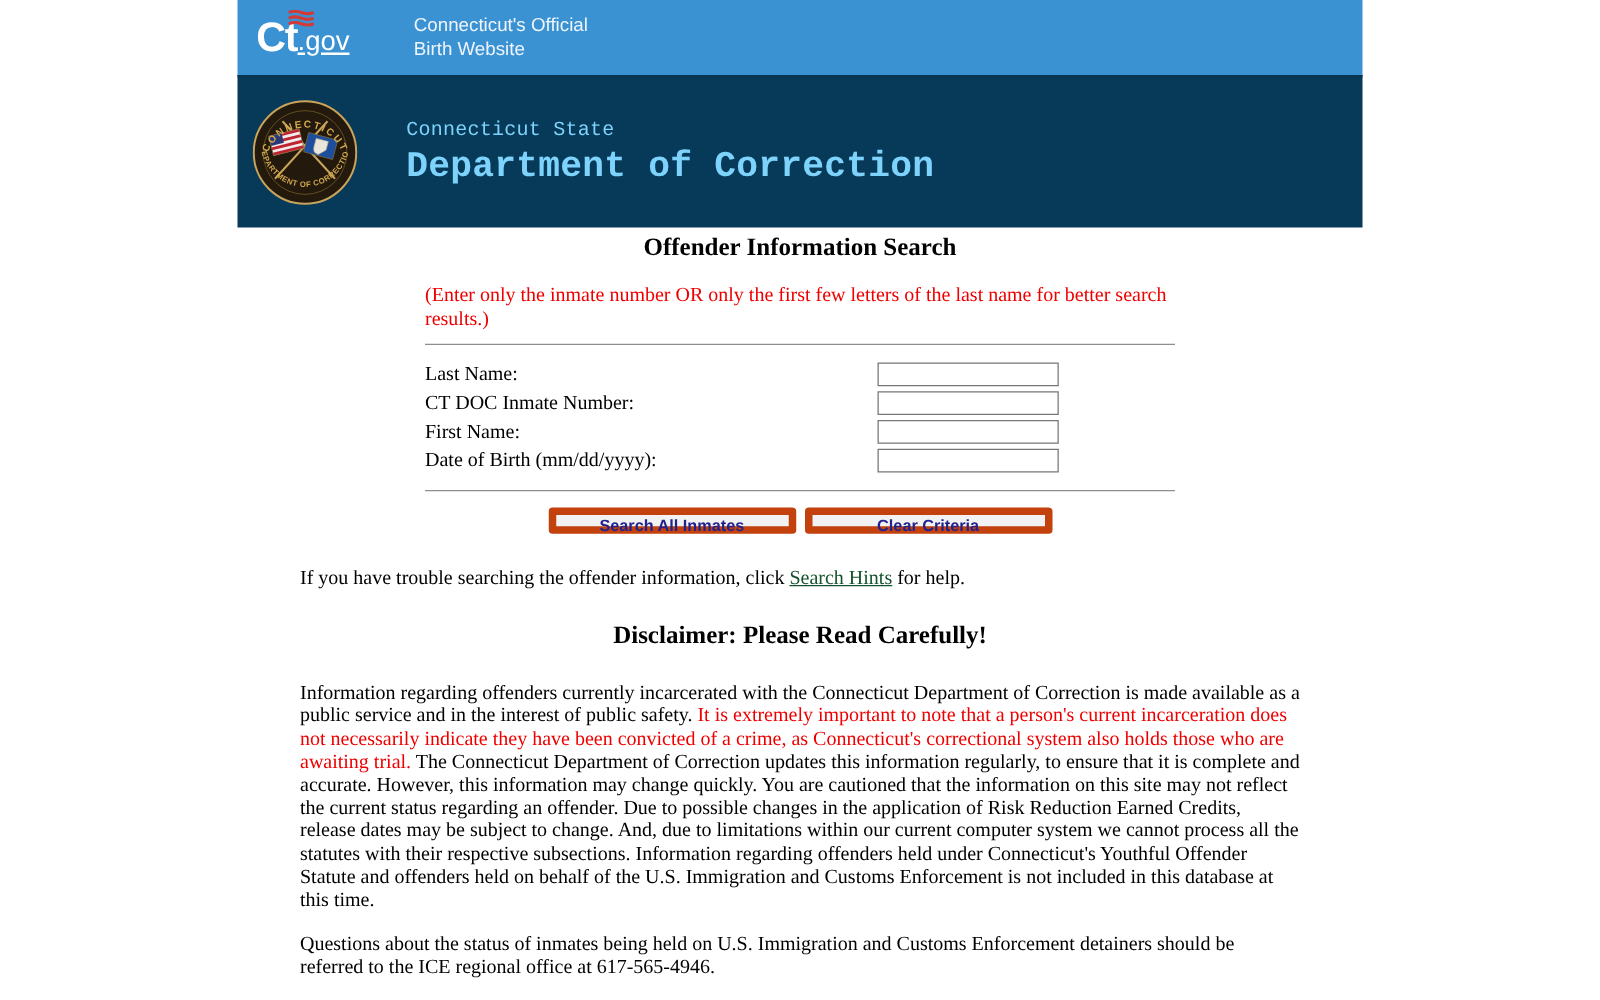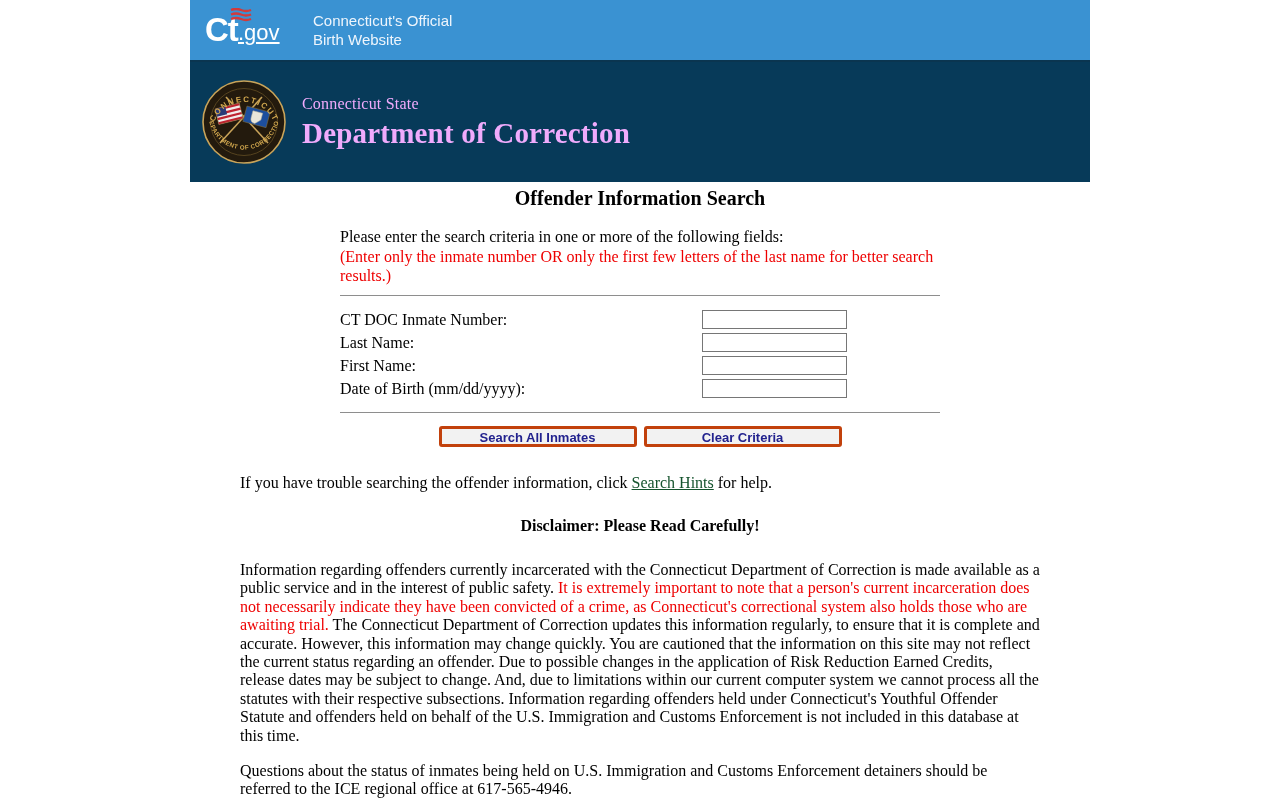--- a/index.html
+++ b/index.html
@@ -7,21 +7,21 @@
   body {
     width: 1280px; height: 800px; margin: 0 auto;
     font-family: "Liberation Serif", serif;
     color: #000;
   }
   .page-column { width: 900px; margin: 0 auto; }
 
   
   .topbar {
     height: 60px; background: #3a92d2;
-    display: flex; align-items: center; padding-left: 15px;
+    display: flex; align-items: center; padding-left: 15px; gap: 18px;
   }
   .logo { position: relative; width: 92px; height: 44px; color: #fff; }
   .logo-ct {
     font-family: "Liberation Sans", sans-serif;
     font-weight: bold; font-size: 33px; letter-spacing: -1px;
     position: absolute; left: 0; top: 3px;
   }
   .logo-gov {
     font-family: "Liberation Sans", sans-serif;
     font-weight: normal; font-size: 22px;
@@ -33,21 +33,21 @@
     font-family: "Liberation Sans", sans-serif;
     font-size: 15px; line-height: 19px;
   }
 
   
   .banner {
     height: 122px; background: #073a59; border-top: 2px solid #0a3550;
     display: flex; align-items: center; padding-left: 12px;
   }
   .seal { width: 84px; height: 84px; flex: none; }
-  .banner-text { margin-left: 16px; color: #f0abfc; font-family: Liberation Serif, serif; }
+  .banner-text { margin-left: 39px; color: #7dd3fc; font-family: Liberation Mono, monospace; }
   .banner-super { font-size: 16px; font-weight: normal; margin-bottom: 4px; letter-spacing: .2px; }
   .banner-title { font-size: 29px; font-weight: bold; letter-spacing: .2px; }
 
   
   .main { padding: 0 50px; }
   h1.page-title {
     font-size: 20px; line-height: 22px; font-weight: bold;
     text-align: center; margin-top: 5px; margin-bottom: 18px; font-family: Liberation Serif, serif;
   }
   .panel { width: 600px; margin: 0 auto; font-size: 16px; line-height: 19px; }
@@ -56,28 +56,28 @@
   .form-rows { padding: 2px 0; }
   .form-row { display: flex; align-items: center; height: 23px; }
   .form-label { width: 362px; flex: none; font-size: 16px; }
   .form-row input {
     width: 145px; height: 19px; border: 1px solid #767676; background: #fff;
     font-family: "Liberation Sans", sans-serif; font-size: 13px; padding: 1px 3px;
   }
   .button-row { display: flex; justify-content: center; gap: 7px; margin-top: 13px; }
   .btn {
     width: 198px; height: 21px;
-    background: #f2f2f2; border: 3px solid #c2410c; border-radius: 3px;
+    background: #f2f2f2; border: 6px solid #c2410c; border-radius: 3px;
     font-family: "Liberation Sans", sans-serif; font-size: 13px; font-weight: bold;
     color: #22228e; cursor: pointer; line-height: 17px;
   }
   .help-line { margin-top: 27px; font-size: 16px; }
   .help-line a { color: #14532d; text-decoration: underline; cursor: pointer; }
   h2.disclaimer-title {
-    font-size: 16px; font-weight: bold; text-align: center; margin-top: 25px;
+    font-size: 20px; font-weight: bold; text-align: center; margin-top: 25px;
   }
   .body-text { font-size: 16px; line-height: 18.4px; margin-top: 26px; }
   .body-text .red { color: #ee0000; }
   .body-text2 { font-size: 16px; line-height: 18.4px; margin-top: 17px; }
 </style>
 </head>
 <body>
 
 <div class="page-column">
 
@@ -137,32 +137,31 @@
       <div class="banner-super">Connecticut State</div>
       <div class="banner-title">Department of Correction</div>
     </div>
   </header>
 
   <main class="main">
 
     <h1 class="page-title">Offender Information Search</h1>
 
     <section class="panel">
-      <p>Please enter the search criteria in one or more of the following fields:</p>
       <p class="note">(Enter only the inmate number OR only the first few letters of the last name for better search results.)</p>
 
       <hr>
 
       <div class="form-rows">
         <div class="form-row">
-          <span class="form-label">CT DOC Inmate Number:</span>
+          <span class="form-label">Last Name:</span>
           <input type="text" value="" style="">
         </div>
         <div class="form-row">
-          <span class="form-label">Last Name:</span>
+          <span class="form-label">CT DOC Inmate Number:</span>
           <input type="text" value="" style="">
         </div>
         <div class="form-row">
           <span class="form-label">First Name:</span>
           <input type="text" value="" style="">
         </div>
         <div class="form-row">
           <span class="form-label">Date of Birth (mm/dd/yyyy):</span>
           <input type="text" value="" style="">
         </div>

